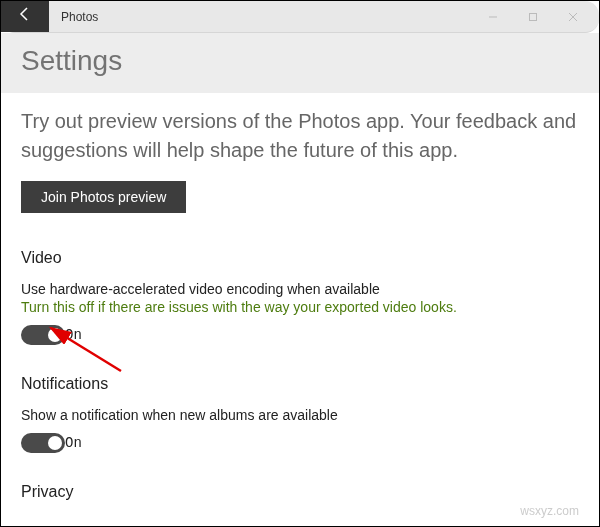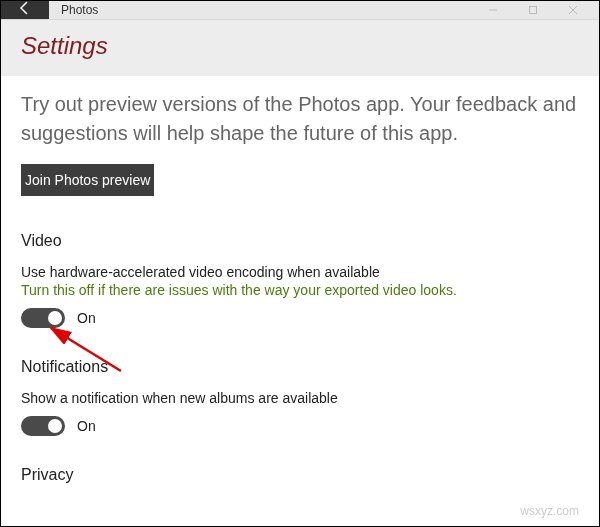--- a/index.html
+++ b/index.html
@@ -10,25 +10,26 @@
     body {
       font-family: "Segoe UI", Tahoma, Geneva, sans-serif;
       background: #fff;
       width: 600px;
       height: 527px;
       border: 1px solid #000;
       position: relative;
       overflow: hidden;
     }
     .titlebar {
-      height: 19px;
+      height: 32px;
       background: #e8e8e8;
       display: flex;
       align-items: stretch;
       border-bottom: 1px solid #d6d6d6;
+      border-radius: 14px;
     }
     .back-btn {
       width: 48px;
       background: #333;
       color: #fff;
       display: flex;
       align-items: center;
       justify-content: center;
       font-size: 18px;
     }
@@ -54,38 +55,37 @@
       color: #aaa;
       font-size: 11px;
       font-family: monospace;
     }
     .header {
       background: #ededed;
       padding: 12px 20px 16px 20px;
     }
     .header h1 {
       font-weight: 300;
-      font-size: 24px;
-      color: #7f1d1d;
-      font-style: italic;
+      font-size: 28px;
+      color: #737373;
     }
     .content {
       padding: 14px 20px 0 20px;
     }
     .preview-desc {
       font-size: 20px;
       color: #666;
       line-height: 1.45;
       margin-bottom: 16px;
     }
     .join-btn {
       background: #3d3d3d;
       color: #fff;
       border: none;
-      padding: 8px 4px;
+      padding: 8px 20px;
       font-size: 14px;
       font-family: inherit;
       cursor: pointer;
     }
     .section {
       margin-top: 36px;
     }
     .section h2 {
       font-weight: 400;
       font-size: 16px;
@@ -98,21 +98,21 @@
       margin-bottom: 2px;
     }
     .setting-hint {
       font-size: 14px;
       color: #4d7c0f;
       margin-bottom: 10px;
     }
     .toggle-row {
       display: flex;
       align-items: center;
-      gap: 12px;
+      font-family: Liberation Mono, monospace;
     }
     .toggle {
       width: 44px;
       height: 20px;
       border-radius: 10px;
       background: #4a4a4a;
       position: relative;
       cursor: pointer;
     }
     .toggle::after {

